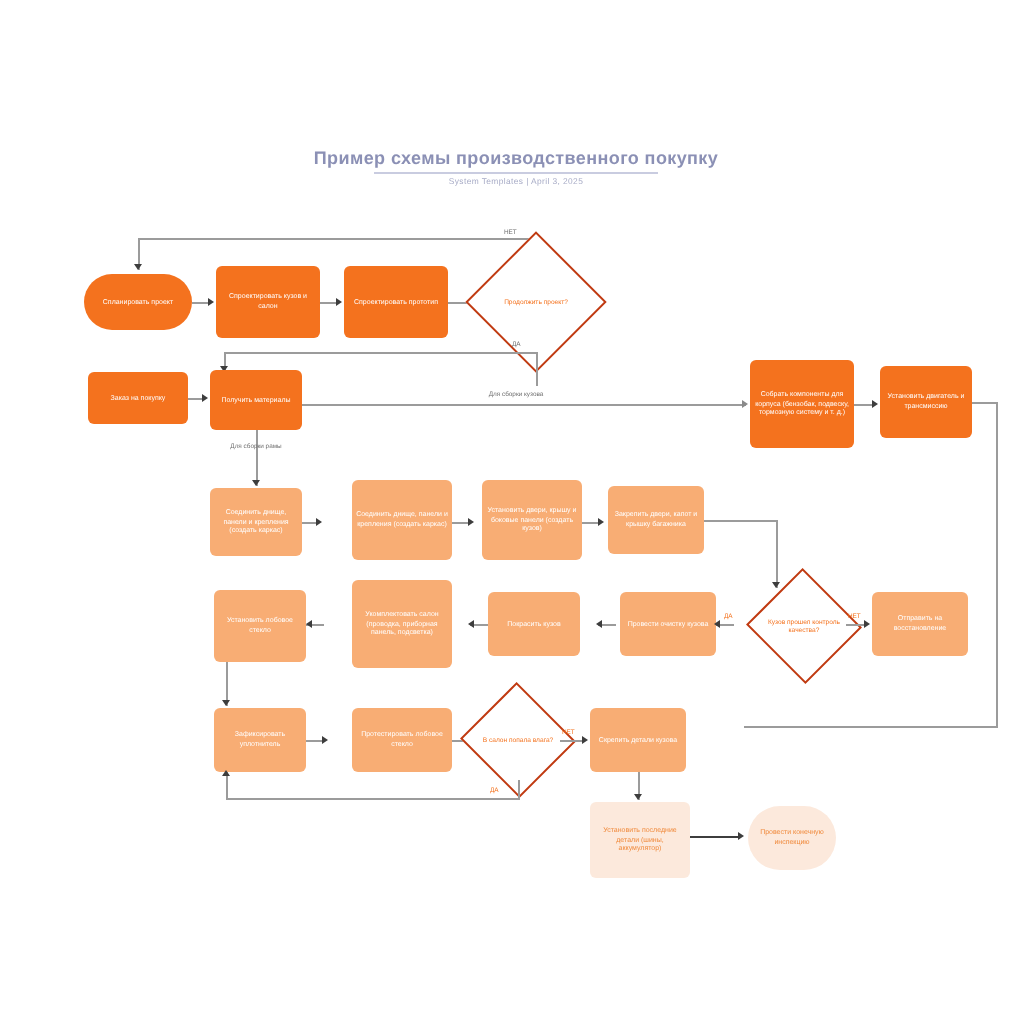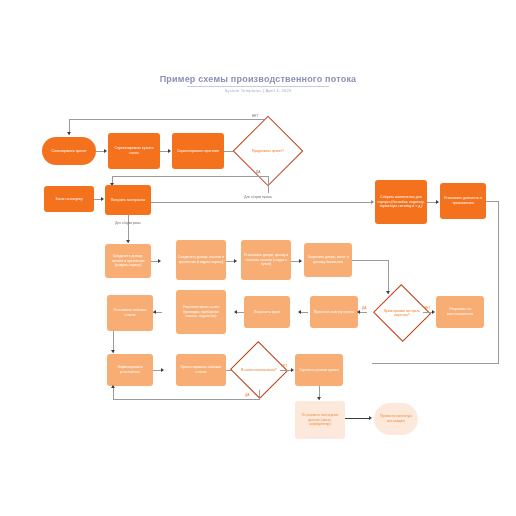--- a/index.html
+++ b/index.html
@@ -80,21 +80,21 @@
     font-size:3.2px;color:#6f6f6f;
     white-space:nowrap;
   }
   .elabel.multi{white-space:normal;text-align:center;line-height:1.3;}
 </style>
 </head>
 <body>
 
 <div id="canvas">
 
-  <div class="title">Пример схемы производственного потока</div>
+  <div class="title">Пример схемы производственного покупку</div>
   <div class="title-rule"></div>
   <div class="subtitle">System Templates  |  April 3, 2025</div>
 
   <div class="ln lv" style="left:268px;top:119px;width:1.4px;height:21px;"></div>
   <div class="ln lh" style="left:69px;top:119px;width:200px;"></div>
   <div class="ln lv" style="left:69px;top:119px;height:16px;"></div>
   <div class="arw arw-d" style="left:66.8px;top:132px;"></div>
   <div class="elabel" style="left:252px;top:114px;">НЕТ</div>
 
   <div class="node n-round" style="left:42px;top:137px;width:54px;height:28px;">

